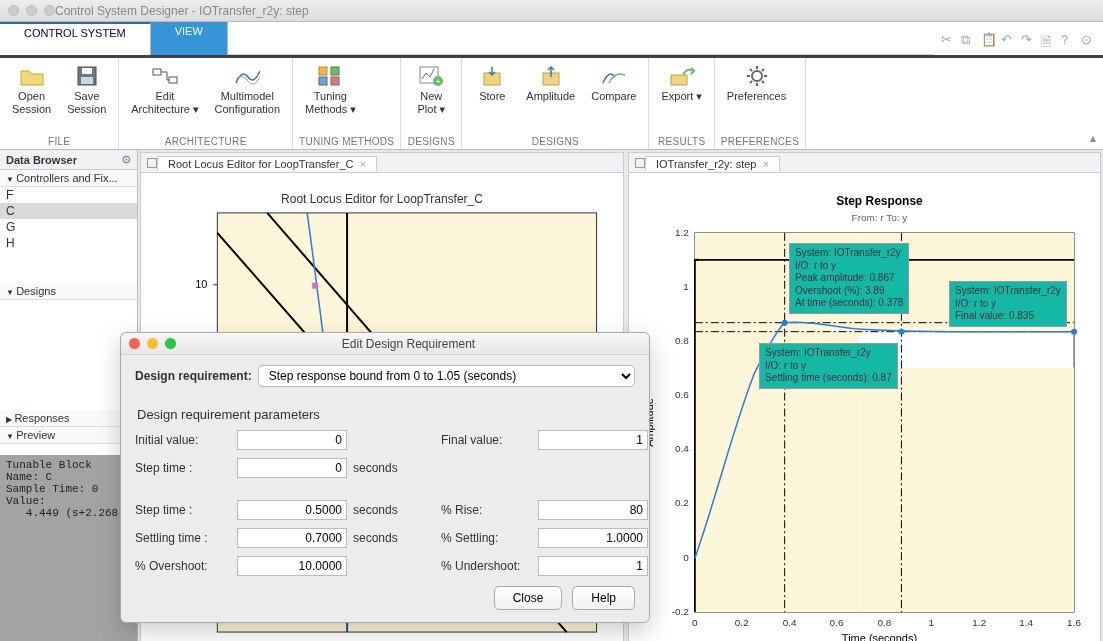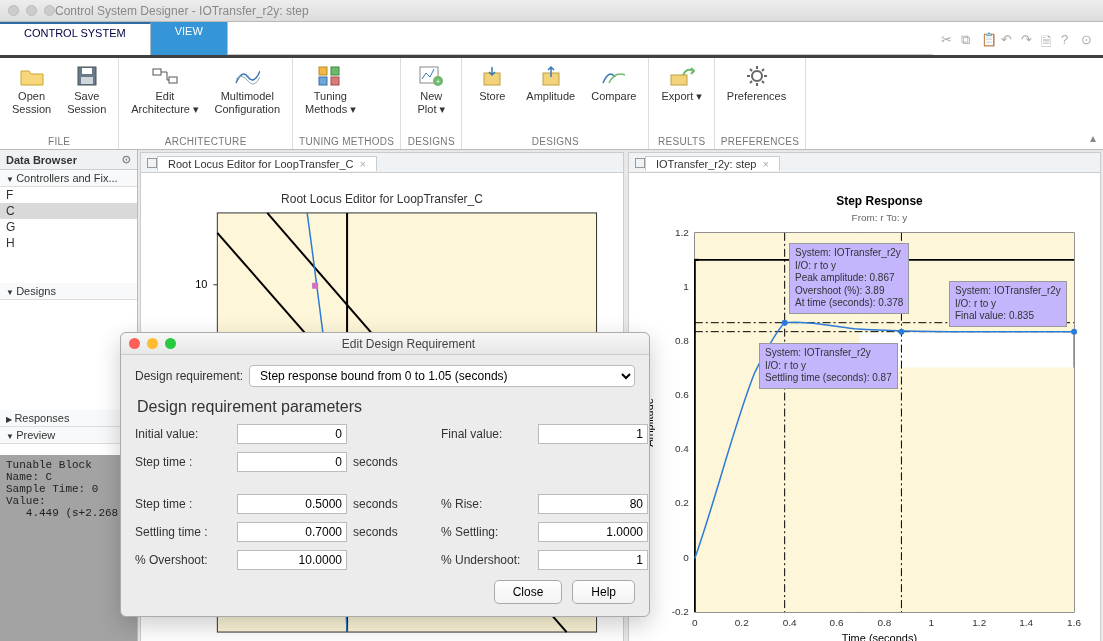--- a/index.html
+++ b/index.html
@@ -54,35 +54,35 @@
 
 .dialog { position:absolute; left:120px; top:332px; width:530px; background:#ececec; border:1px solid #aaa; border-radius:6px; box-shadow:0 8px 24px rgba(0,0,0,0.2); z-index:50;}
 .dialog .dtitlebar { height:22px; display:flex; align-items:center; padding:0 8px; border-bottom:1px solid #ccc; background:linear-gradient(#f7f7f7,#e7e7e7); border-radius:6px 6px 0 0;}
 .dialog .dtraffic { display:flex; gap:7px; }
 .dialog .dtraffic .r { width:11px; height:11px; border-radius:50%; background:#ff5f57; }
 .dialog .dtraffic .y { width:11px; height:11px; border-radius:50%; background:#febc2e; }
 .dialog .dtraffic .g { width:11px; height:11px; border-radius:50%; background:#28c840; }
 .dialog .dtitle { flex:1; text-align:center; font-size:12px; color:#444; }
 .dialog .dbody { padding:10px 14px 12px; font-size:12px; }
 .dialog .row { display:flex; align-items:center; margin-bottom:8px; gap:6px;}
-.dialog label { font-size:12px;}
+.dialog label { font-size:12px;font-weight:bold;}
 .dialog select { flex:1; height:22px; border:1px solid #bbb; border-radius:4px; background:#fff; padding:0 6px; font-size:12px;}
-.dialog .grouphdr { margin:11px 0 8px; font-size:16px; padding-left:2px;}
+.dialog .grouphdr { margin:20px 0 8px; font-size:13px; padding-left:2px;}
 .dialog .grid { display:grid; grid-template-columns: 100px 110px 58px 30px 95px 110px; row-gap:8px; column-gap:2px; align-items:center;}
 .dialog .grid input { width:100%; height:20px; border:1px solid #bbb; text-align:right; padding:0 4px; font-size:12px; background:#fff;}
 .dialog .grid .lab { font-size:12px; }
 .dialog .grid .unit { font-size:12px; padding-left:4px;}
 .dialog .btnrow { display:flex; justify-content:flex-end; gap:10px; margin-top:10px;}
 .dialog .btnrow button { padding:4px 18px; border:1px solid #aaa; border-radius:5px; background:linear-gradient(#fff,#f2f2f2); font-size:12px; cursor:pointer;}
 
 
 svg { display:block; }
 
 
-.datatip { position:absolute; background:#c4b5fd; border:1px solid #999; font-size:10px; padding:3px 5px; line-height:1.25; color:#333; white-space:nowrap; z-index:5;}
+.datatip { position:absolute; background:#14b8a6; border:1px solid #999; font-size:10px; padding:3px 5px; line-height:1.25; color:#333; white-space:nowrap; z-index:5;}
 </style>
 </head>
 <body>
 
 <div class="titlebar">
   <div class="traffic">
     <span></span>
     <span></span>
     <span></span>
   </div>

